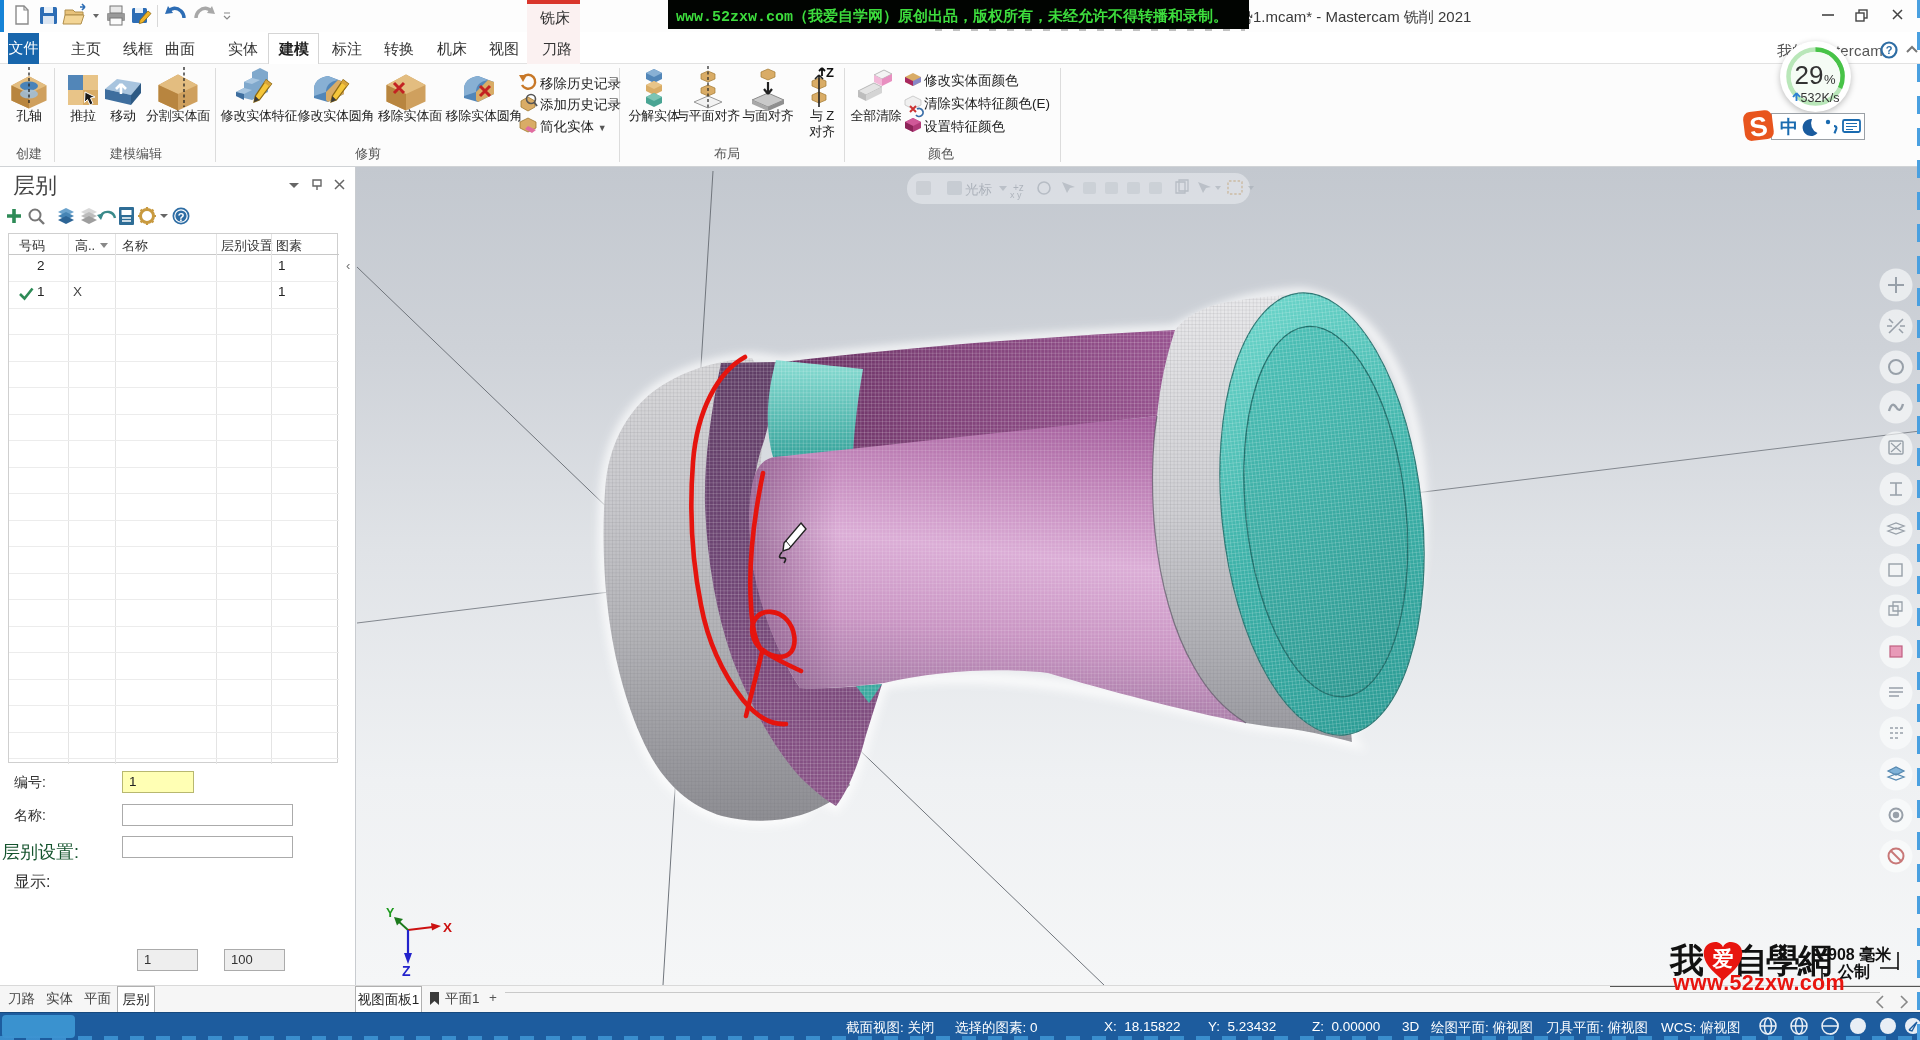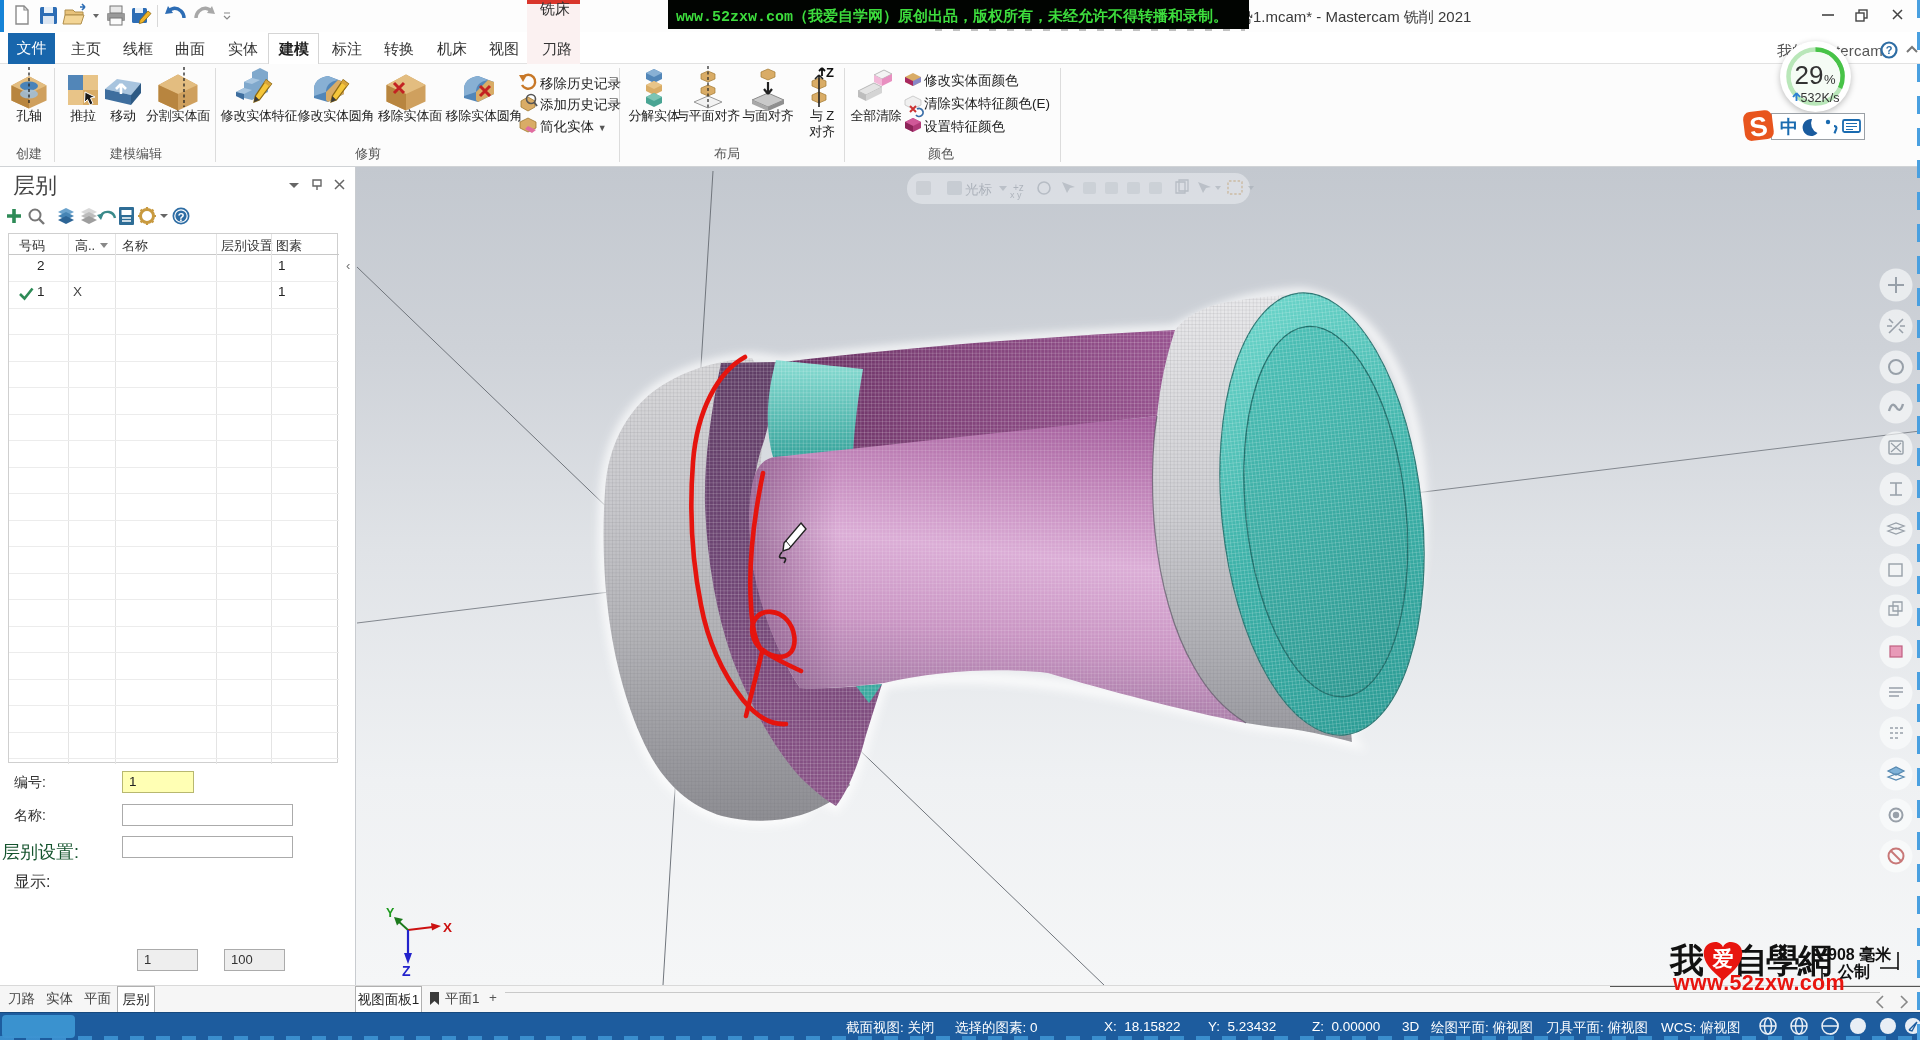--- a/index.html
+++ b/index.html
@@ -63,28 +63,28 @@
 
   <div class="abs" style="left:935px;top:26px;width:310px;height:5px;background:repeating-linear-gradient(90deg,#666 0 7px,transparent 7px 18px);opacity:.4;"></div>
 
   <div class="abs" style="left:668px;top:0;width:581px;height:29px;background:#010401;"></div>
   <div class="abs" style="left:676px;top:7px;font-family:'Liberation Mono',monospace;font-size:15px;font-weight:bold;color:#3ddc3d;letter-spacing:0px;">www.52zxw.com（我爱自学网）原创出品，版权所有，未经允许不得转播和录制。</div>
 
   <div class="abs" id="tabrow" style="left:0;top:32px;width:1920px;height:32px;background:#fff;border-bottom:1px solid #e2e2e2;"></div>
 
   <div class="abs" style="left:527px;top:0;width:53px;height:64px;background:#fbf1f1;"></div>
   <div class="abs" style="left:527px;top:0;width:53px;height:4px;background:#d9352b;"></div>
-  <div class="abs" style="left:540px;top:0;font-size:15px;color:#333;">铣床</div>
-
-  <div class="abs" style="left:8px;top:33px;width:47px;height:31px;background:#1866ac;color:#fff;font-size:15px;text-align:center;line-height:30px;">文件</div>
+  <div class="abs" style="left:540px;top:9px;font-size:15px;color:#333;">铣床</div>
+
+  <div class="abs" style="left:8px;top:33px;width:31px;height:31px;background:#1866ac;color:#fff;font-size:15px;text-align:center;line-height:30px;">文件</div>
   <div class="abs" style="left:268px;top:33px;width:51px;height:32px;background:#fff;border:1px solid #d5d5d5;border-bottom:none;"></div>
   <div class="abs" id="tabs" style="top:40px;font-size:15px;color:#333;">
     <span class="abs" style="left:71px;">主页</span>
     <span class="abs" style="left:123px;">线框</span>
-    <span class="abs" style="left:175px;">曲面</span>
+    <span class="abs" style="left:165px;">曲面</span>
     <span class="abs" style="left:228px;">实体</span>
     <span class="abs" style="left:279px;font-weight:bold;color:#222;">建模</span>
     <span class="abs" style="left:332px;">标注</span>
     <span class="abs" style="left:384px;">转换</span>
     <span class="abs" style="left:437px;">机床</span>
     <span class="abs" style="left:489px;">视图</span>
     <span class="abs" style="left:542px;">刀路</span>
   </div>
 
   <div class="abs" style="left:1777px;top:42px;font-size:15px;color:#555;">我的<span style="letter-spacing:.2px;">Mastercam</span></div>

